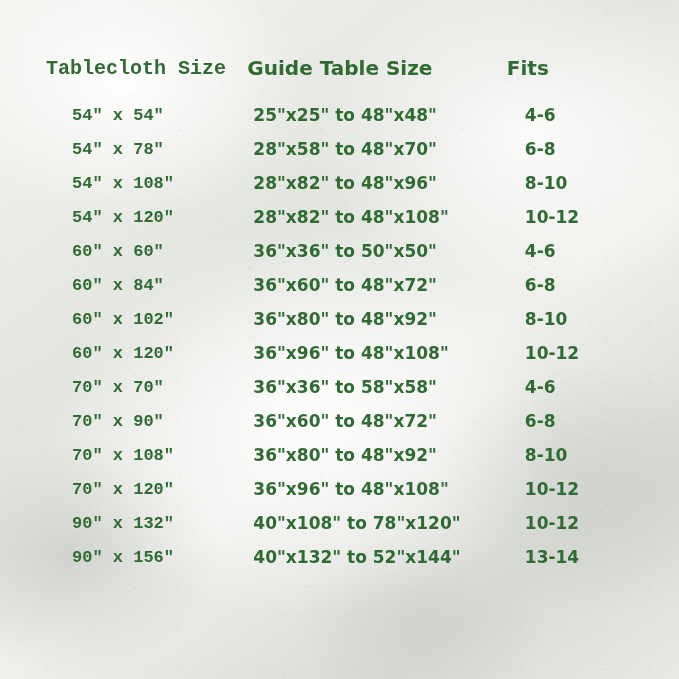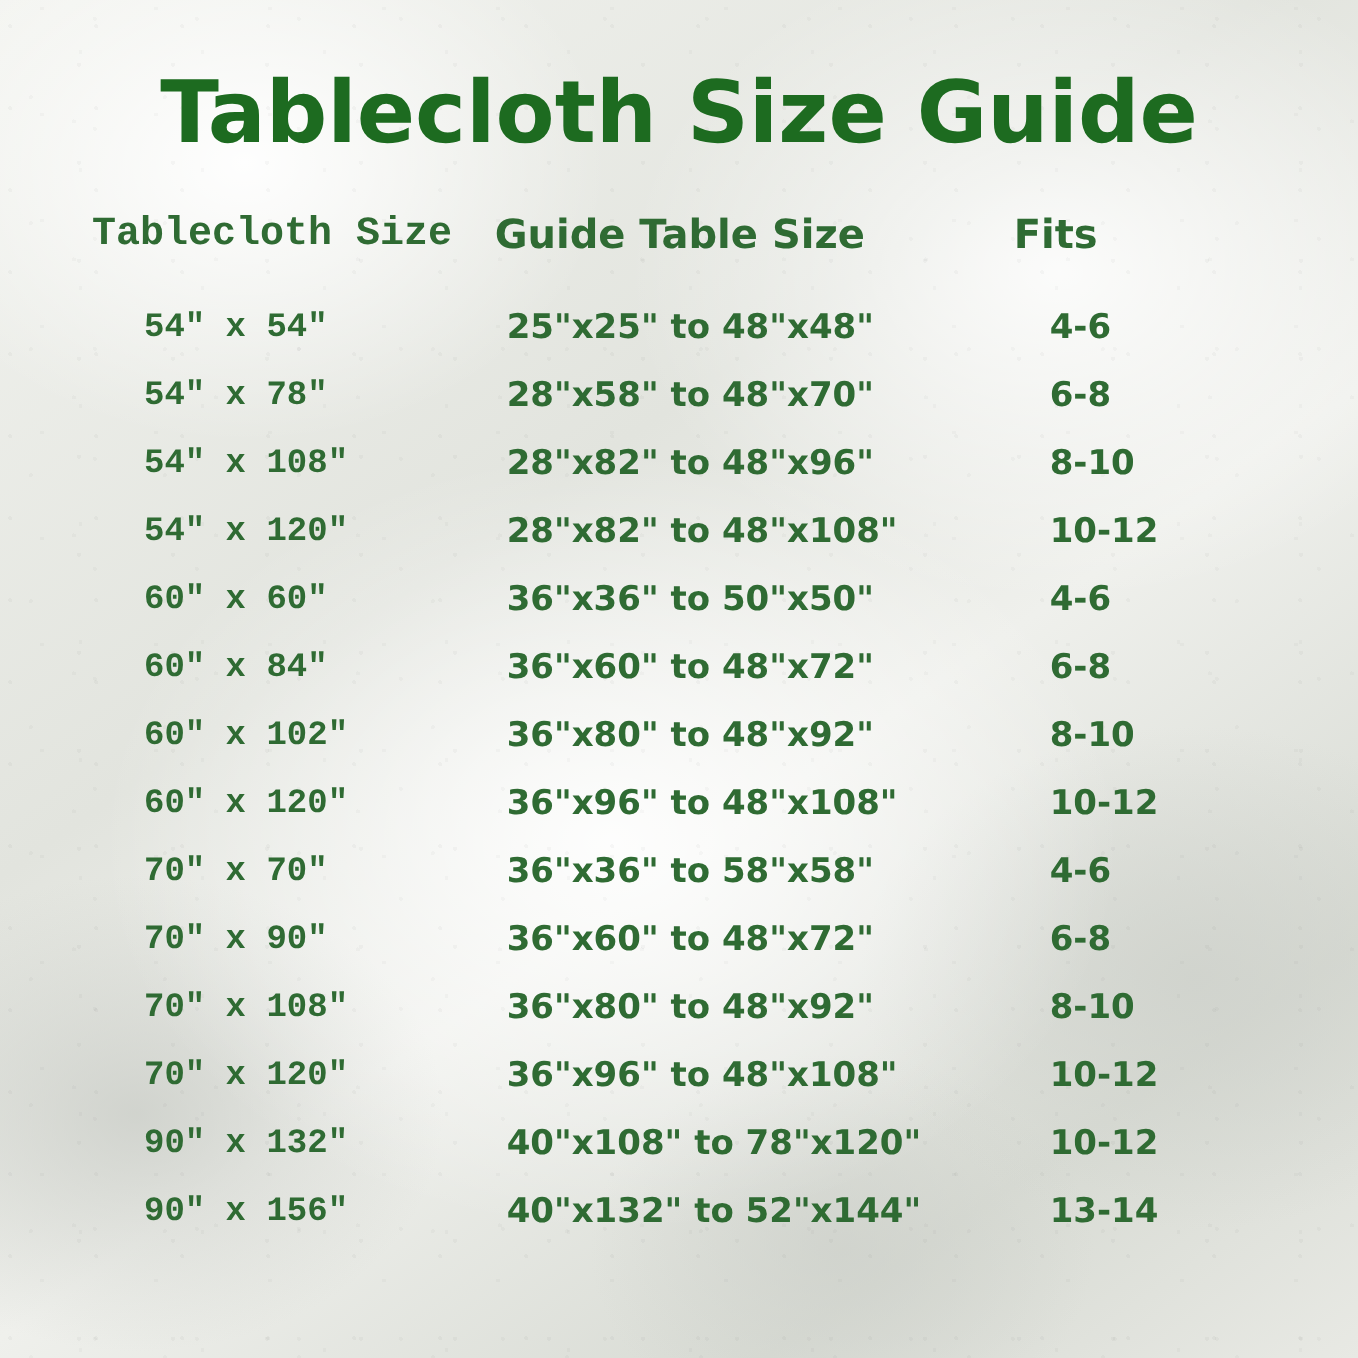--- a/index.html
+++ b/index.html
@@ -94,21 +94,20 @@
   th.col-size  { padding-left: 16px; }
   th.col-fits  { padding-left: 0px; }
   th.col-seats { padding-left: 10px; }
 </style>
 </head>
 <body>
 
 <div id="page">
   <div id="content">
 
-    <h1 id="title">Tablecloth Size Guide</h1>
 
     <table>
       <thead>
         <tr>
           <th class="col-size">Tablecloth Size</th>
           <th class="col-fits">Guide Table Size</th>
           <th class="col-seats">Fits</th>
         </tr>
       </thead>
       <tbody>

